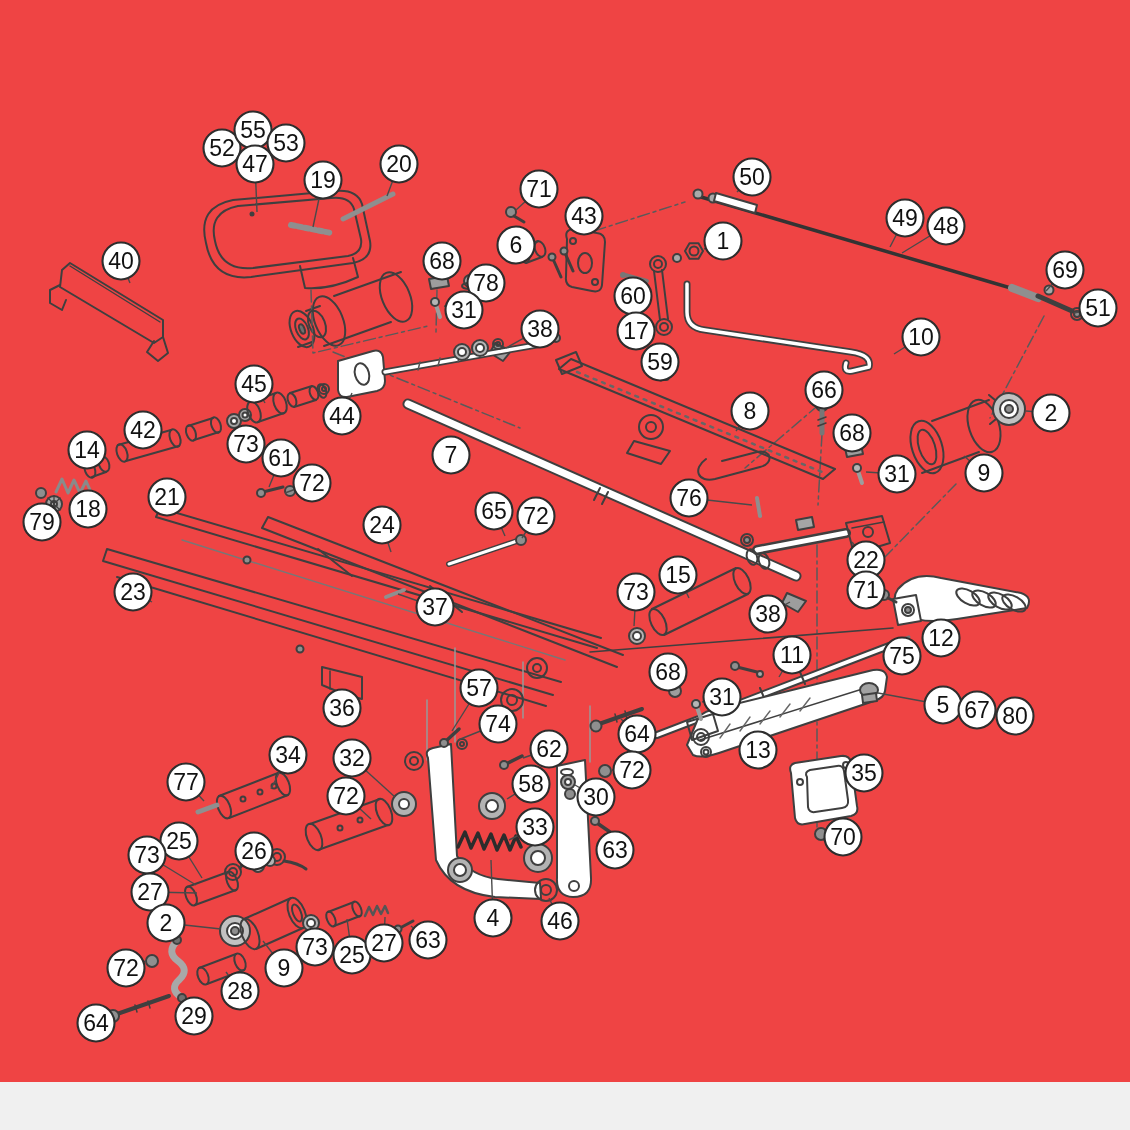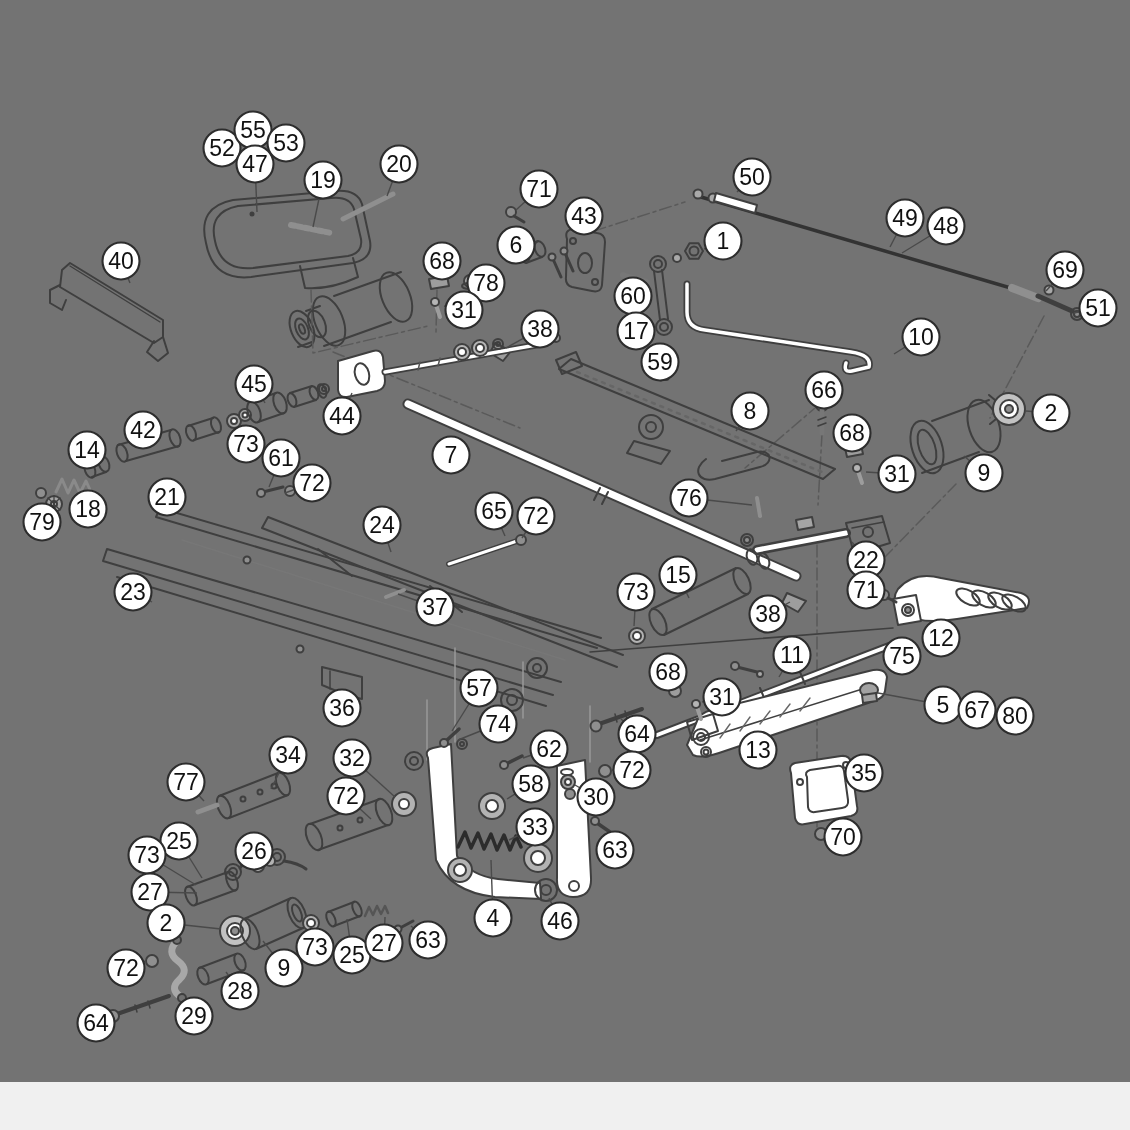--- a/index.html
+++ b/index.html
@@ -1,16 +1,16 @@
 <!DOCTYPE html>
 <html><head>
 <meta charset="utf-8">
 <style>
   html,body{margin:0;padding:0;background:#ffffff;}
-  .stage{position:relative;width:1130px;height:1130px;background:#737373;overflow:hidden;
+  .stage{position:relative;width:1130px;height:1130px;background:#ef4444;overflow:hidden;
          font-family:"Liberation Sans", sans-serif;}
   svg{position:absolute;left:0;top:0;}
   .art path,.art line,.art ellipse,.art circle,.art rect,.art polygon{vector-effect:none;}
   text.bno{font-family:"Liberation Sans","DejaVu Sans",sans-serif;}
 </style>
 </head>
 <body>
 
 <div class="stage">
 <svg id="fig" width="1130" height="1130" viewBox="0 0 1130 1130" xmlns="http://www.w3.org/2000/svg">

